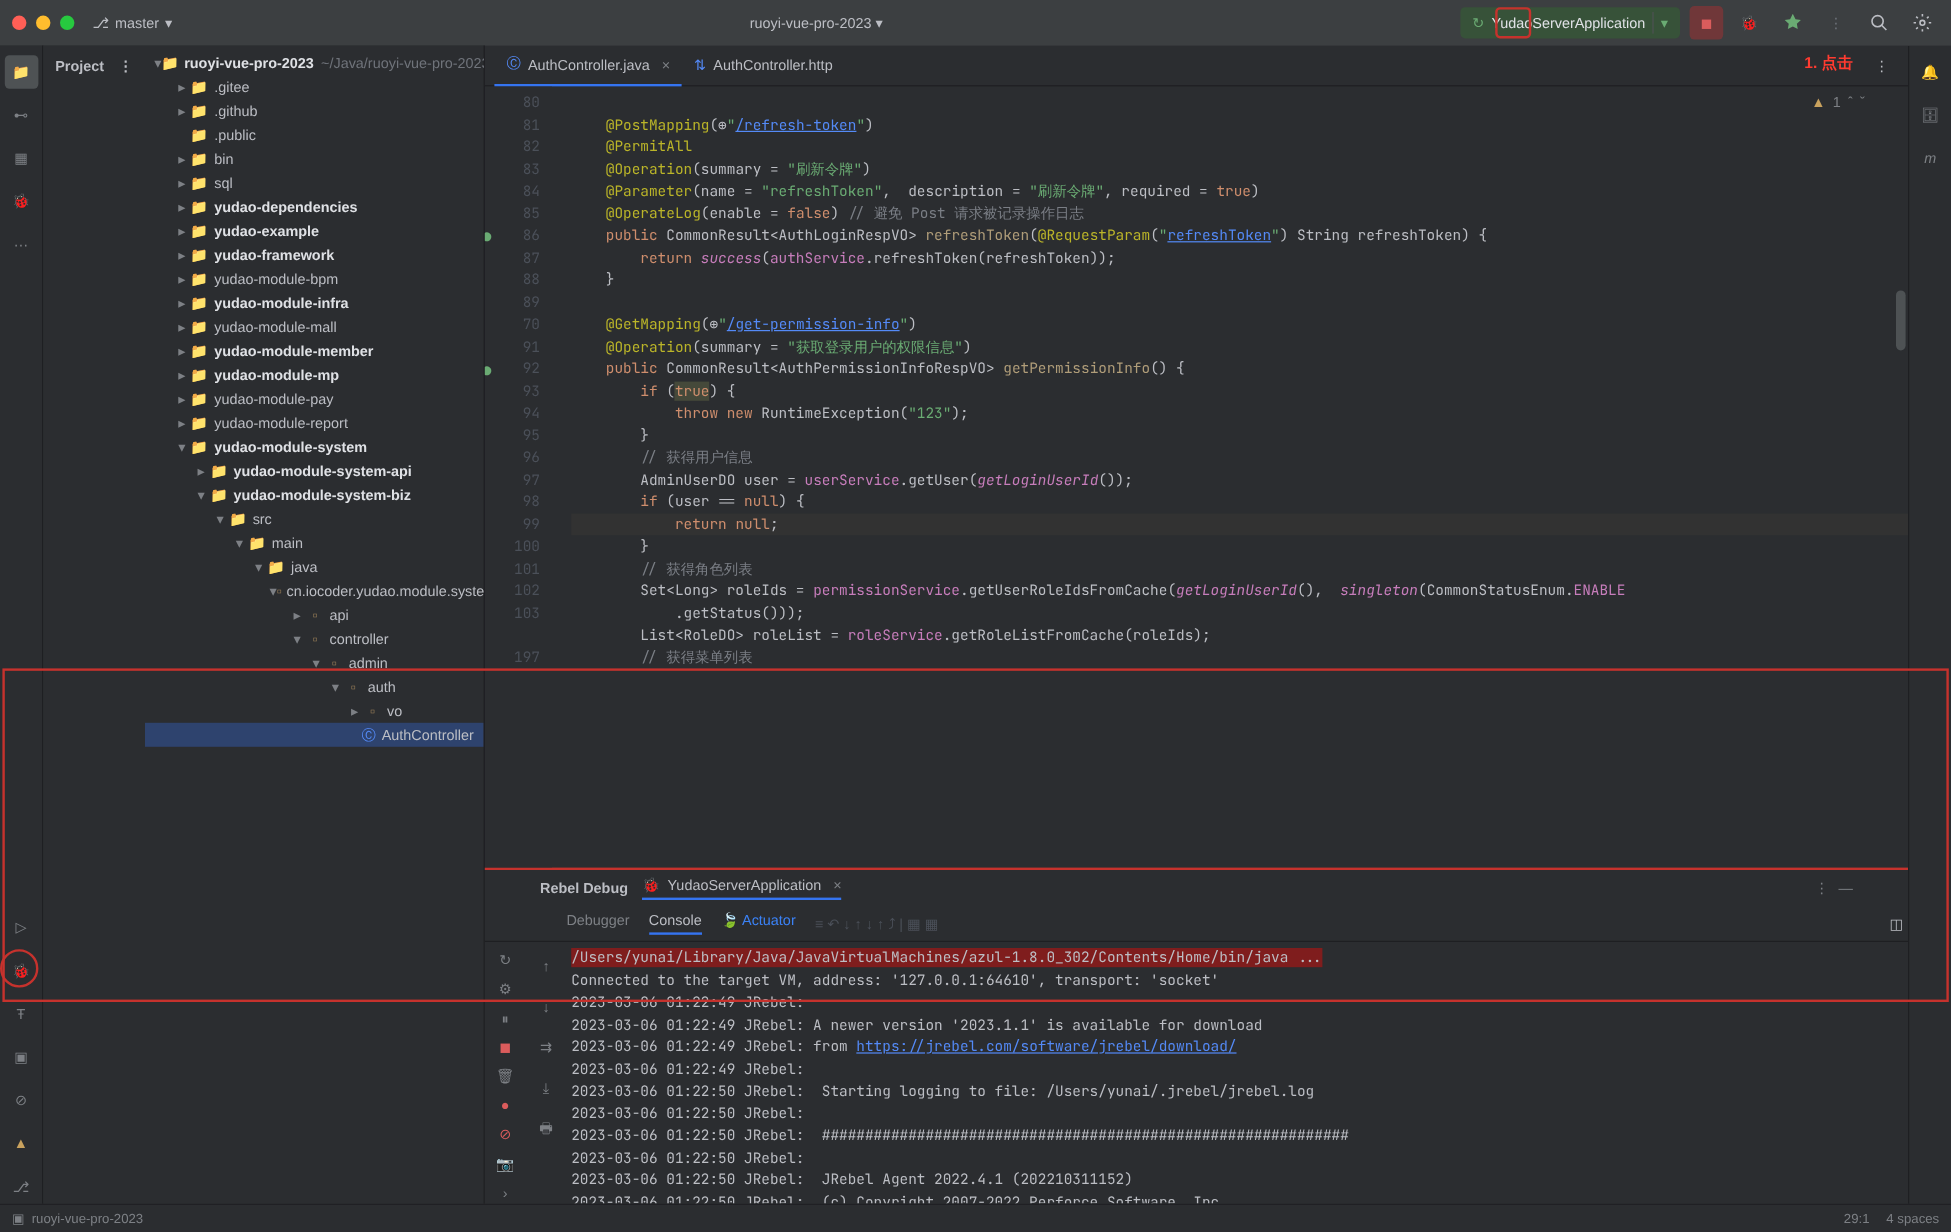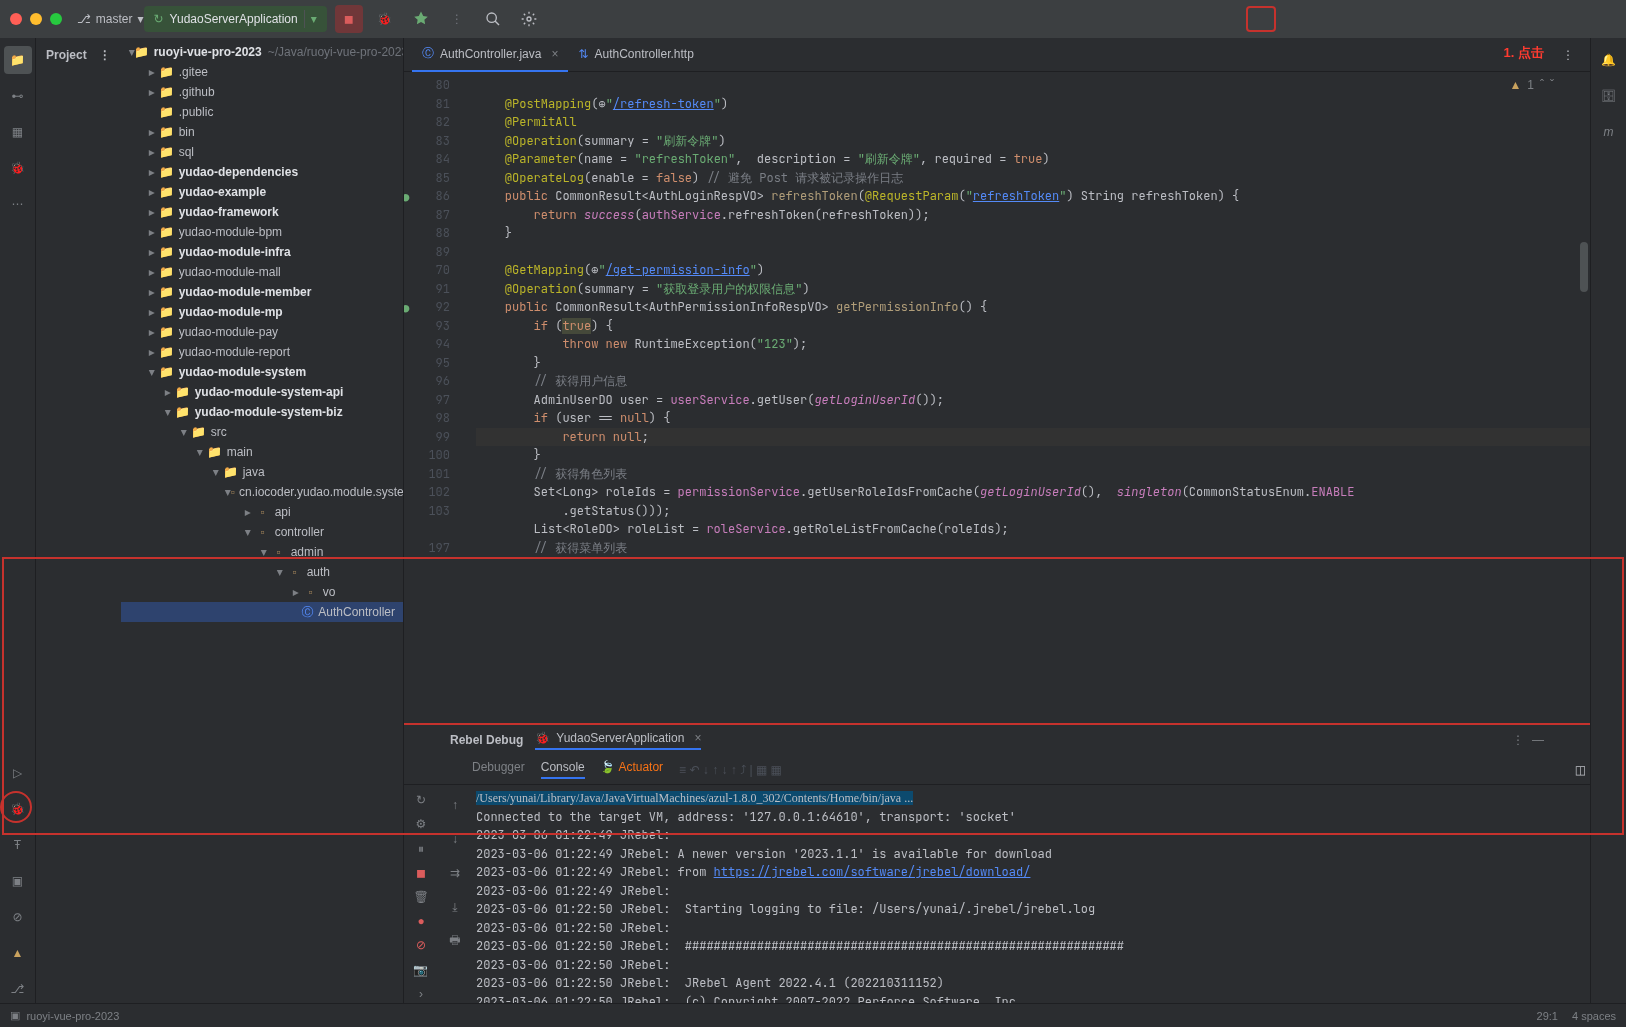--- a/index.html
+++ b/index.html
@@ -206,40 +206,40 @@
 .subtabs {
   height: 30px;
   display: flex;
   align-items: center;
   padding: 0 4px 0 68px;
   gap: 16px;
   border-bottom: 1px solid #1e1f22;
 }
 .subtab { padding-bottom: 3px; border-bottom: 2px solid transparent; color: #7d8085; }
 .subtab.active { border-bottom-color: #3574f0; color: #bcbec4; }
-.subtab.actuator { color: #f97316; }
+.subtab.actuator { color: #3b82f6; }
 .debug-body { flex: 1; display: flex; overflow: hidden; }
 .debug-toolbar {
   width: 34px;
   display: flex;
   flex-direction: column;
   align-items: center;
   padding-top: 6px;
   gap: 6px;
 }
 .console {
   flex: 1;
   font-family: "JetBrains Mono", Menlo, monospace;
   font-size: 12px;
   line-height: 18.5px;
   padding: 4px;
   overflow: hidden;
   white-space: pre;
 }
-.console .first { background: #0c4a6e; display: inline; font-family: Liberation Serif, serif; }
+.console .first { background: #7f1d1d; display: inline; }
 .console a { color: #548af7; text-decoration: underline; }
 .status-bar {
   height: 24px;
   background: #2b2d30;
   border-top: 1px solid #1e1f22;
   display: flex;
   align-items: center;
   padding: 0 10px;
   font-size: 11px;
   color: #7d8085;
@@ -279,20 +279,23 @@
 <div class="titlebar">
   <div class="traffic-lights">
     <div class="traffic-light tl-red"></div>
     <div class="traffic-light tl-yellow"></div>
     <div class="traffic-light tl-green"></div>
   </div>
   <div class="branch-selector">
     <span>⎇</span>
     <span>master</span>
     <span>▾</span>
+  </div>
+  <div class="titlebar-center">
+    <span>ruoyi-vue-pro-2023</span> ▾
   </div>
   <div class="titlebar-right">
     <div class="run-config">
       <span style="color:#6aab73">↻</span>
       <span style="color:#dfe1e5">YudaoServerApplication</span>
       <span class="vsep"></span>
       <span>▾</span>
     </div>
     <div class="icon-btn stop-btn">◼</div>
     <div class="icon-btn" style="color:#6aab73">🐞</div>

